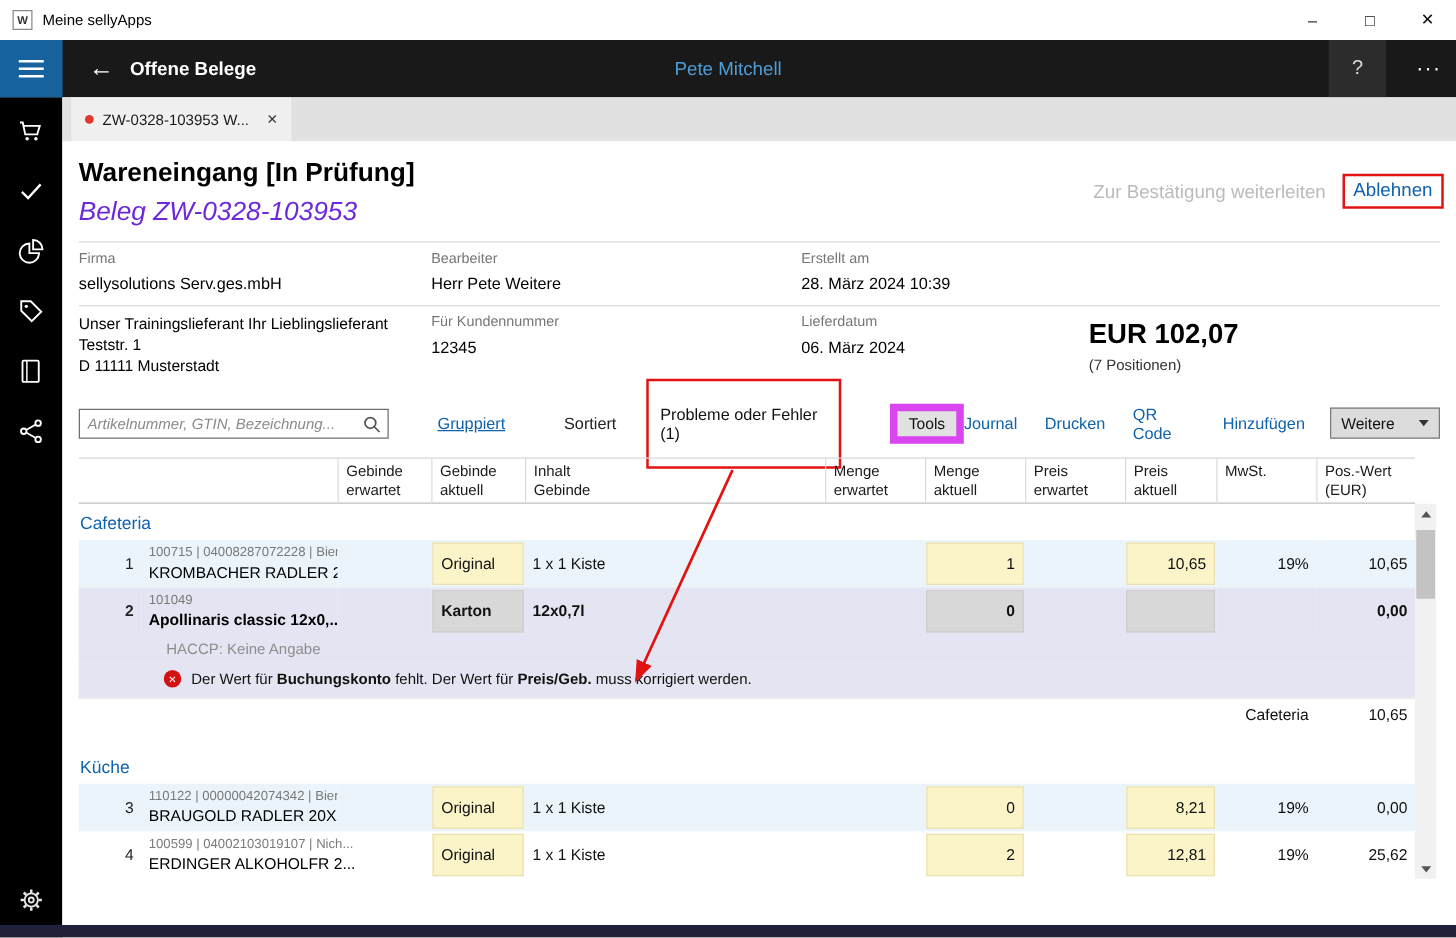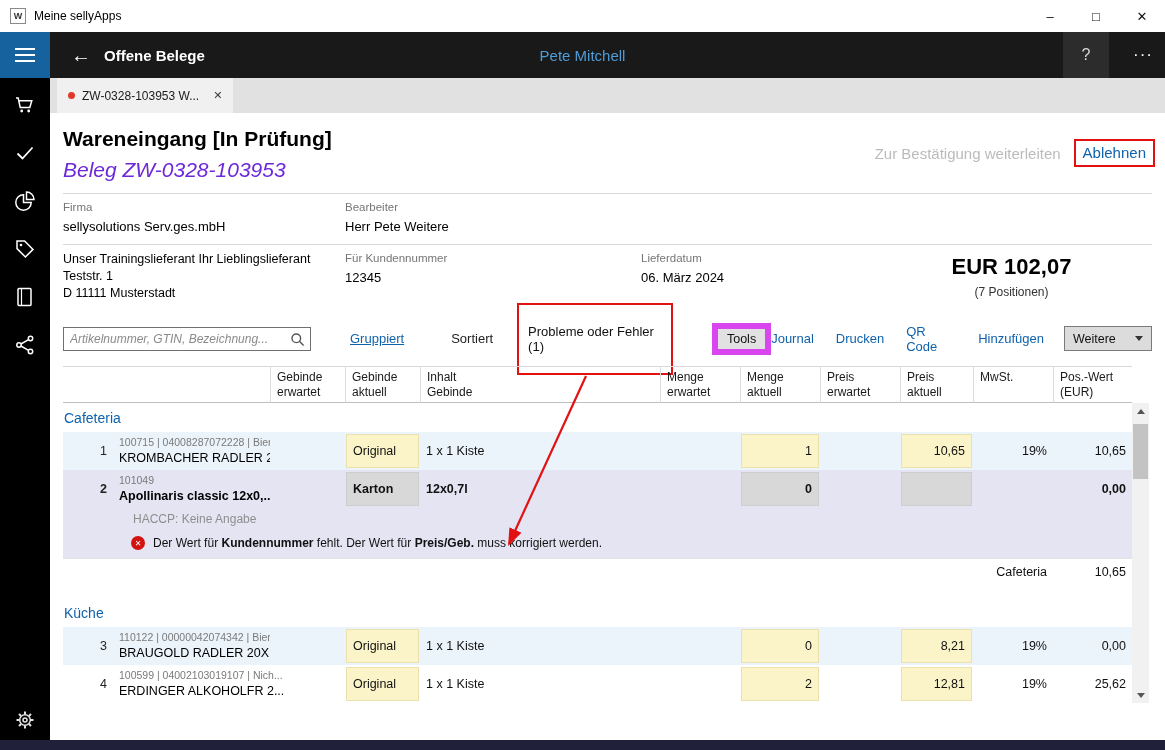--- a/index.html
+++ b/index.html
@@ -48,21 +48,21 @@
   .act-reject{color:#0F62AC;font-size:15px;}
 
   .divider{width:1089px;height:1px;background:#DADADA;}
   .d1{margin-top:14px;}
   .fieldrow{width:1089px;display:grid;padding:6px 0 9px 0;}
   .fr1{grid-template-columns:282px 296px 1fr;}
   .fr2{grid-template-columns:282px 296px 230px 1fr;}
   .flabel{font-size:11.5px;color:#767676;line-height:14px;margin-bottom:5px;}
   .fvalue{font-size:13px;color:#000;line-height:16px;}
   .fline{font-size:12.5px;color:#000;line-height:17px;}
-  .total-col{text-align:center;padding-top:4px;}
+  .total-col{text-align:left;padding-top:4px;}
   .total-amount{font-size:22px;font-weight:bold;color:#000;line-height:24px;}
   .total-sub{font-size:12px;color:#333;margin-top:6px;}
 
   
   .toolbar{width:1089px;display:flex;align-items:center;margin-top:14px;height:27px;}
   .searchbox{width:248px;height:24px;border:1px solid #6f6f6f;position:relative;display:flex;align-items:center;background:#fff;flex:none;}
   .searchbox input{border:none;outline:none;width:210px;height:20px;margin-left:6px;font-size:12px;font-family:inherit;color:#222;background:transparent;}
   .searchbox input::placeholder{font-style:italic;color:#8a8a8a;}
   .search-ic{position:absolute;right:5px;top:4px;}
   .tb-link{font-size:13px;color:#0F62AC;}
@@ -233,20 +233,24 @@
 
         <div class="fieldrow fr1">
           <div>
             <div class="flabel">Firma</div>
             <div class="fvalue">sellysolutions Serv.ges.mbH</div>
           </div>
           <div>
             <div class="flabel">Bearbeiter</div>
             <div class="fvalue">Herr Pete Weitere</div>
           </div>
+          <div>
+            <div class="flabel">Erstellt am</div>
+            <div class="fvalue">28. März 2024 10:39</div>
+          </div>
         </div>
 
         <div class="divider"></div>
 
         <div class="fieldrow fr2">
           <div>
             <div class="fline">Unser Trainingslieferant Ihr Lieblingslieferant</div>
             <div class="fline">Teststr. 1</div>
             <div class="fline">D 11111 Musterstadt</div>
           </div>
@@ -376,21 +380,21 @@
                   <div class="fillbox grayc rt"></div>
                 </div>
               <div class="cell right"></div>
               <div class="cell right pw">0,00</div>
             </div>
 
             <div class="subrow">HACCP: Keine Angabe</div>
 
             <div class="errrow">
               <span class="err-icon">✕</span>
-              <span class="err-text"><span>Der Wert für </span><b>Kundennummer</b><span> fehlt. Der Wert für </span><b>Preis/Geb.</b><span> muss korrigiert werden.</span></span>
+              <span class="err-text"><span>Der Wert für </span><b>Buchungskonto</b><span> fehlt. Der Wert für </span><b>Preis/Geb.</b><span> muss korrigiert werden.</span></span>
             </div>
 
             <div class="gfoot">
               <div class="lbl">Cafeteria</div>
               <div class="val">10,65</div>
             </div>
 
             <div class="ggap"></div>
 
             <div class="ghead">Küche</div>

